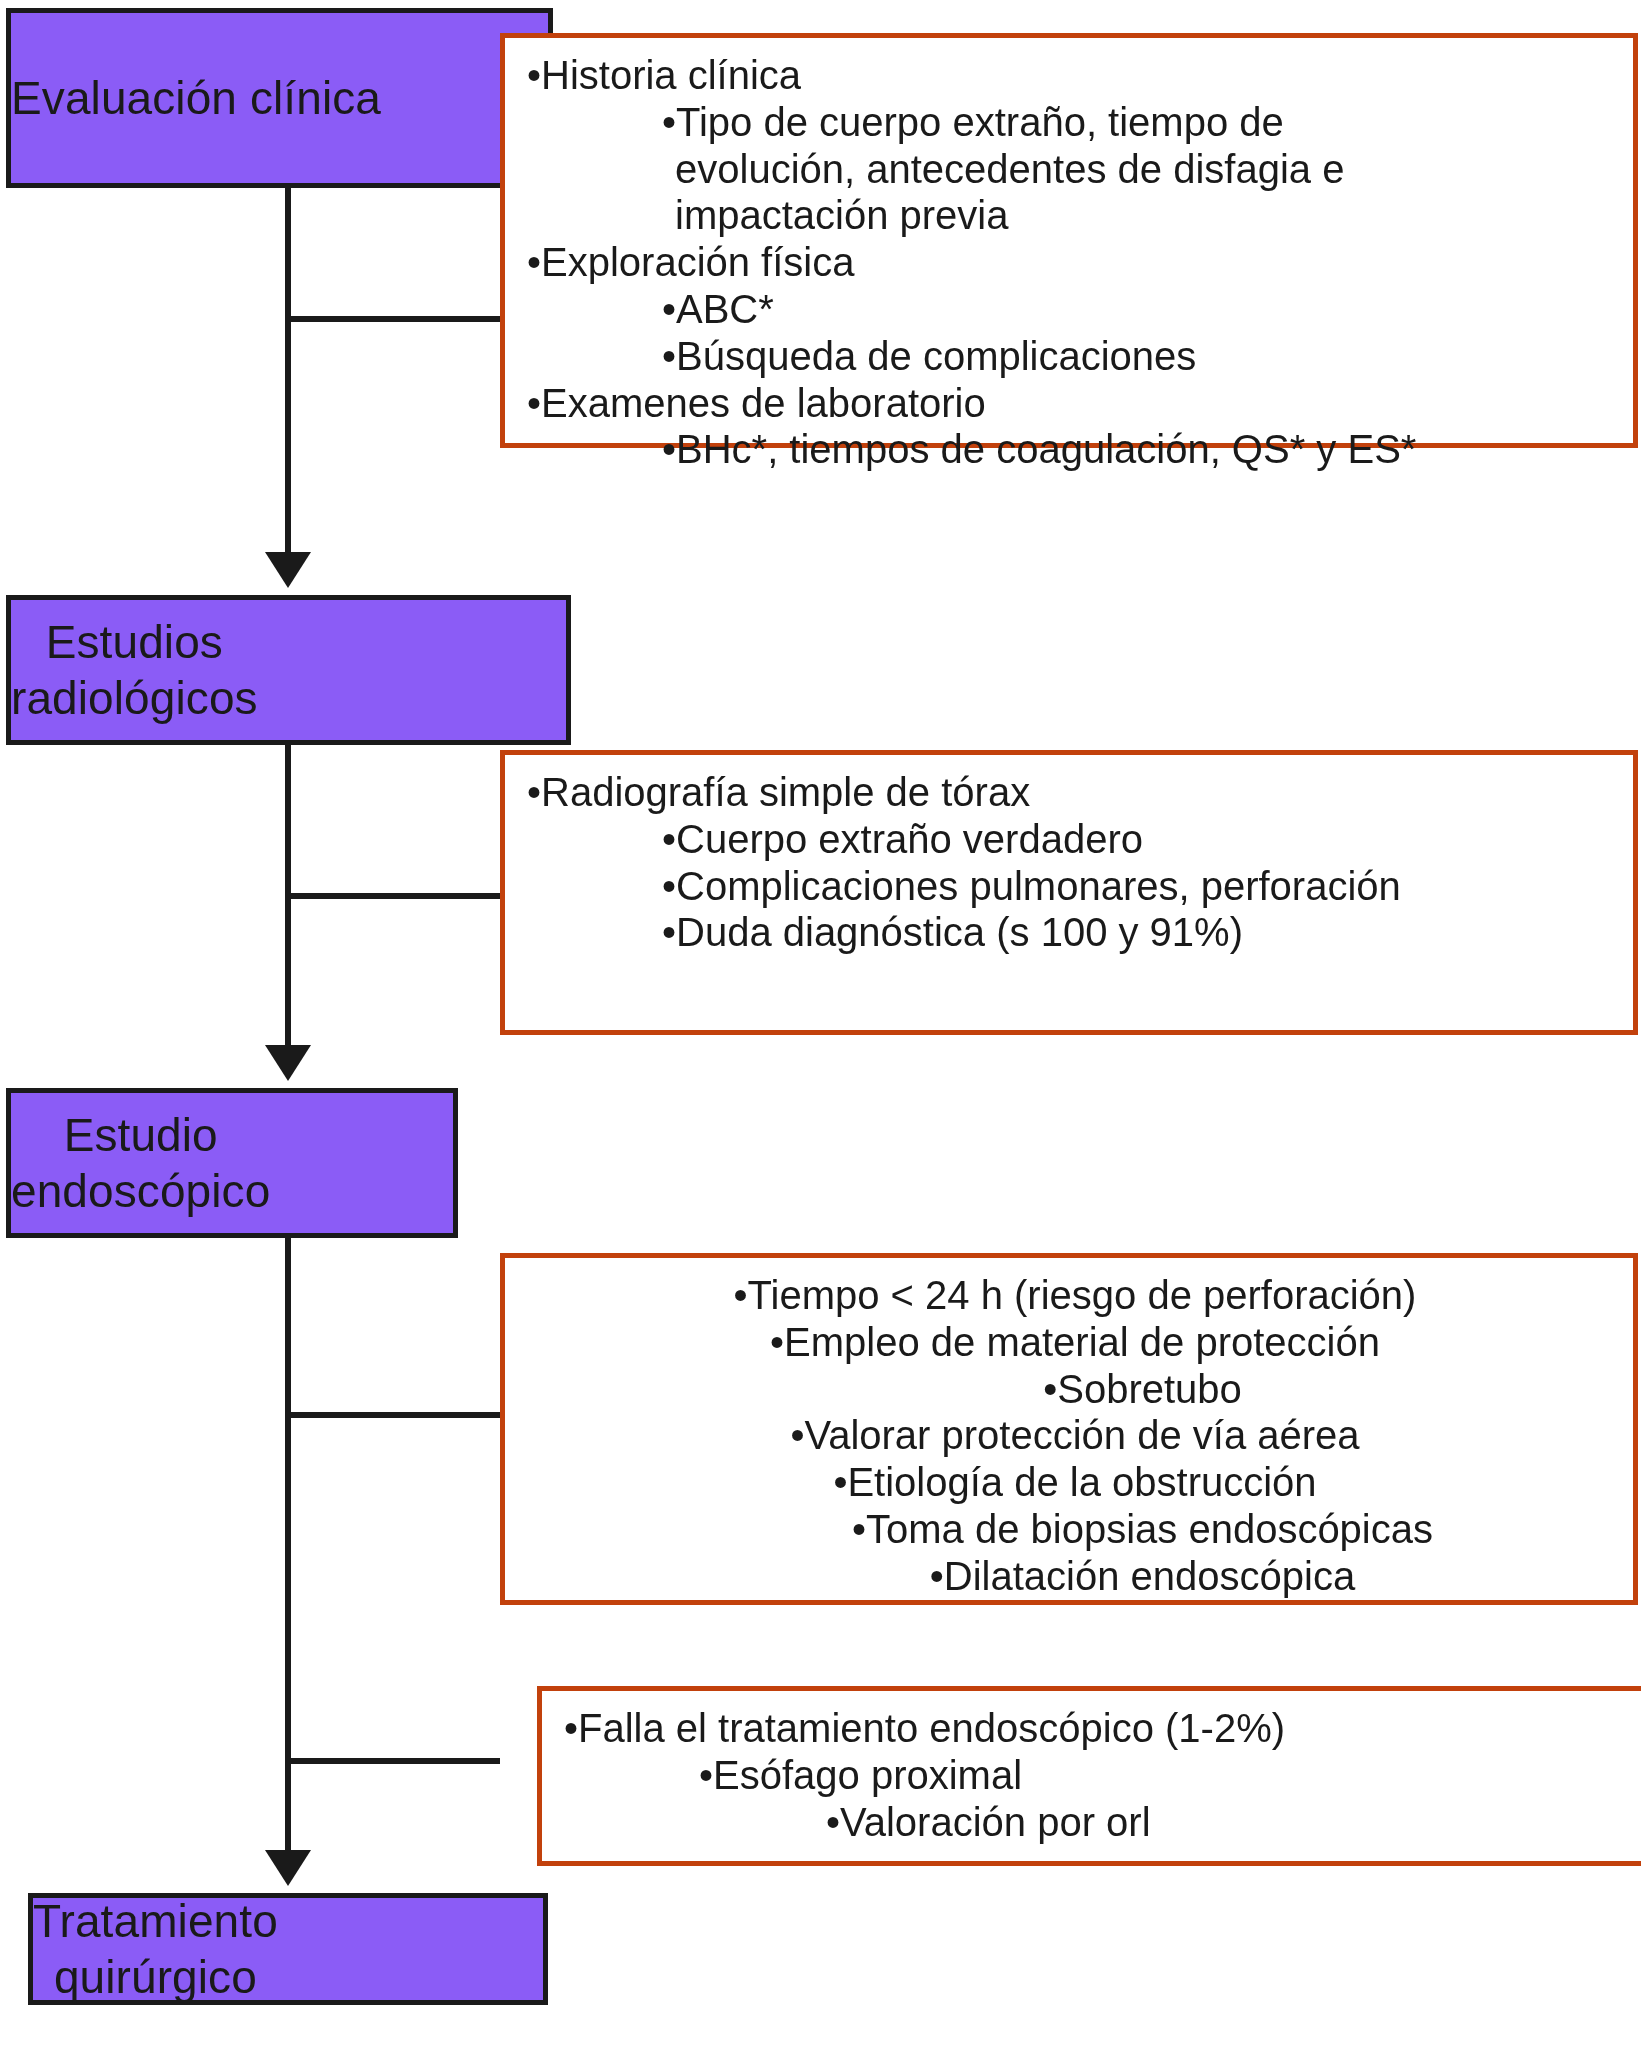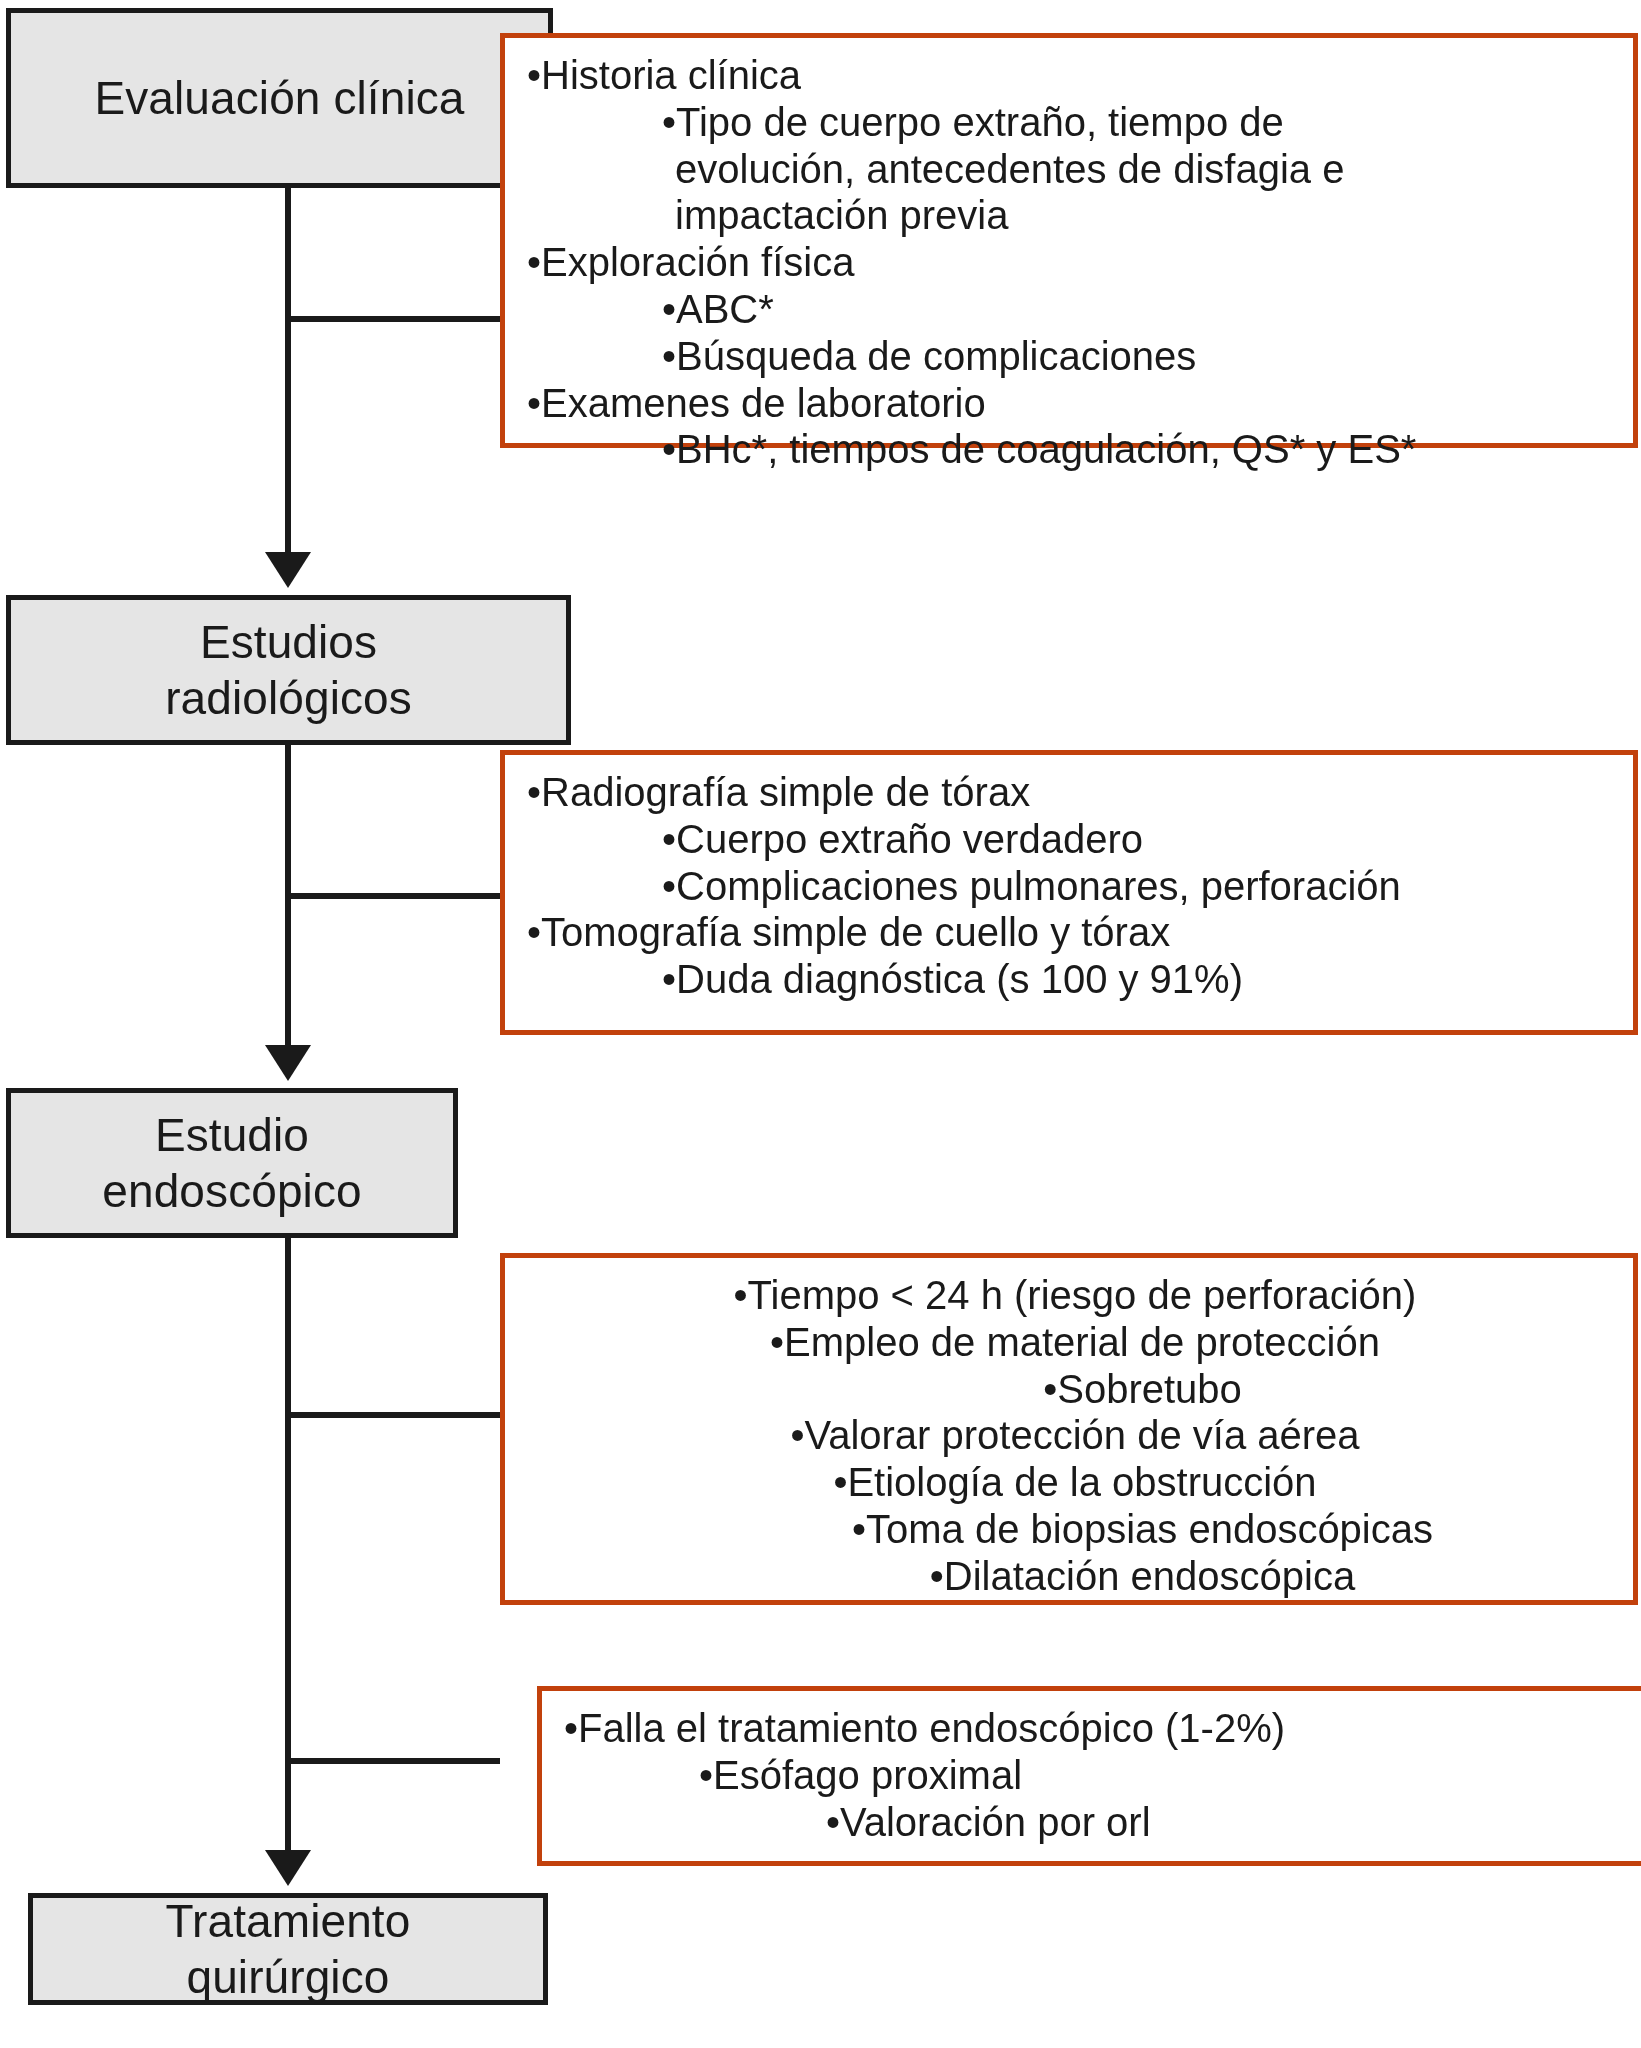--- a/index.html
+++ b/index.html
@@ -18,24 +18,24 @@
     height: 2048px;
     background: #ffffff;
     overflow: hidden;
   }
 
   
   .stage-box {
     position: absolute;
     box-sizing: border-box;
     border: 5px solid #1a1a1a;
-    background: #e5e5e5;
+    background: #8b5cf6;
     display: flex;
     align-items: center;
-    justify-content: center;
+    justify-content: flex-start;
     text-align: center;
   }
   .stage-label {
     font-size: 46px;
     line-height: 1.22;
     letter-spacing: 0.1px;
     white-space: pre-line;
     color: #1a1a1a;
   }
 
@@ -128,21 +128,20 @@
     <div class="detail-line lvl2">•ABC*</div>
     <div class="detail-line lvl2">•Búsqueda de complicaciones</div>
     <div class="detail-line lvl1">•Examenes de laboratorio</div>
     <div class="detail-line lvl2">•BHc*, tiempos de coagulación, QS* y ES*</div>
   </div>
 
   <div class="detail-box" style="left:500px; top:750px; width:1138px; height:285px;">
     <div class="detail-line lvl1">•Radiografía simple de tórax</div>
     <div class="detail-line lvl2">•Cuerpo extraño verdadero</div>
     <div class="detail-line lvl2">•Complicaciones pulmonares, perforación</div>
-    <div class="detail-line lvl1">•Tomografía simple de cuello y tórax</div>
     <div class="detail-line lvl2">•Duda diagnóstica (s 100 y 91%)</div>
   </div>
 
   <div class="detail-box" style="left:500px; top:1253px; width:1138px; height:352px;text-align:center;">
     <div class="detail-line lvl1">•Tiempo &lt; 24 h (riesgo de perforación)</div>
     <div class="detail-line lvl1">•Empleo de material de protección</div>
     <div class="detail-line lvl2">•Sobretubo</div>
     <div class="detail-line lvl1">•Valorar protección de vía aérea</div>
     <div class="detail-line lvl1">•Etiología de la obstrucción</div>
     <div class="detail-line lvl2">•Toma de biopsias endoscópicas</div>

